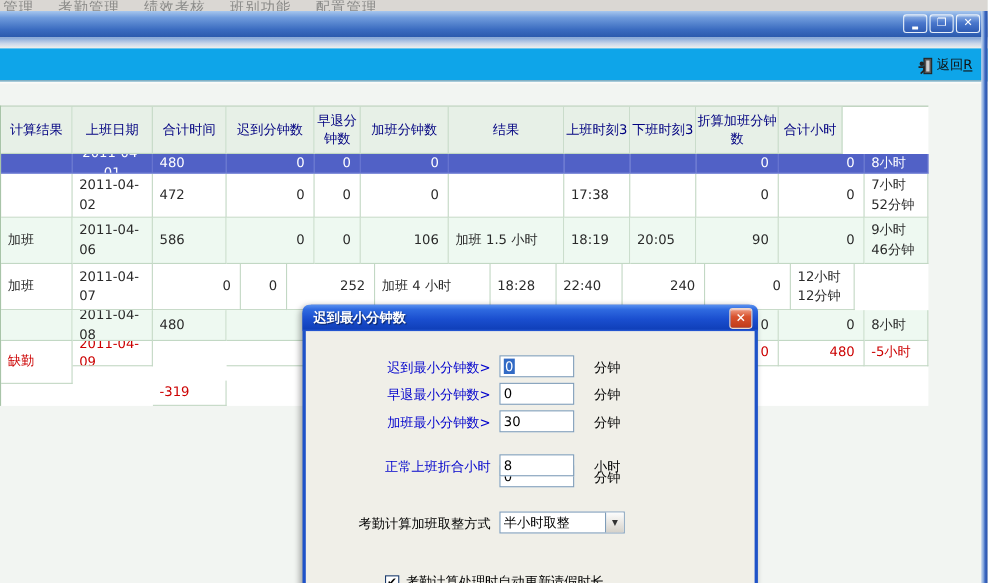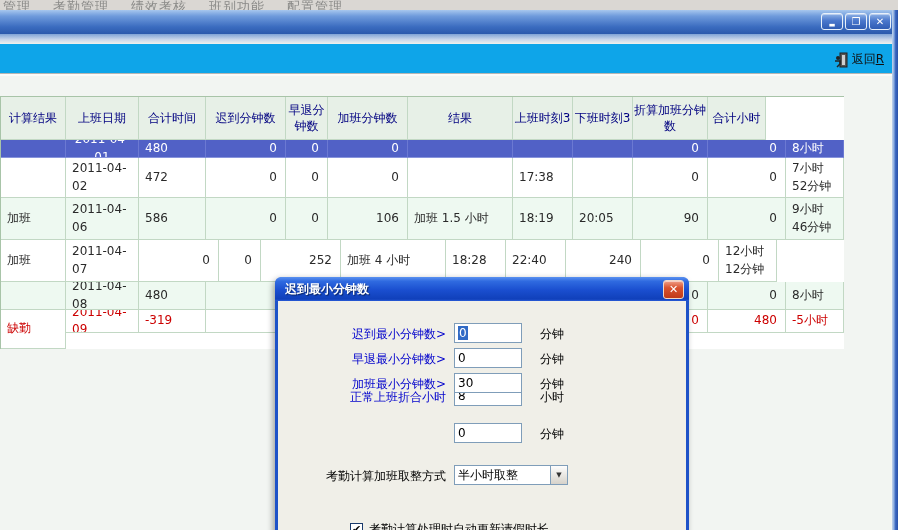--- a/index.html
+++ b/index.html
@@ -181,21 +181,21 @@
         <div class="g-cell al-l" style="width: 105px; height: 28px;"></div>
         <div class="g-cell al-l" style="width: 60px; height: 28px;"></div>
         <div class="g-cell al-l" style="width: 60px; height: 28px;"></div>
         <div class="g-cell al-r" style="width: 75px; height: 28px;">0</div>
         <div class="g-cell al-r" style="width: 78px; height: 28px;">0</div>
         <div class="g-cell al-l" style="width: 58px; height: 28px;">8小时</div>
       </div>
       <div class="g-row row-danger">
         <div class="g-cell al-l" style="width: 65px; height: 39px;">缺勤</div>
         <div class="g-cell al-l" style="width: 73px; height: 23px;">2011-04-09</div>
-        <div class="g-cell al-l" style="width: 67px; height: 23px;">-319</div>
+        <div class="g-cell al-l" style="width: 67px; height: 23px; margin-top: 36px;">-319</div>
         <div class="g-cell al-r" style="width: 80px; height: 23px;"></div>
         <div class="g-cell al-r" style="width: 42px; height: 23px;"></div>
         <div class="g-cell al-r" style="width: 80px; height: 23px;"></div>
         <div class="g-cell al-l" style="width: 105px; height: 23px;"></div>
         <div class="g-cell al-l" style="width: 60px; height: 23px;"></div>
         <div class="g-cell al-l" style="width: 60px; height: 23px;"></div>
         <div class="g-cell al-r" style="width: 75px; height: 23px;">0</div>
         <div class="g-cell al-r" style="width: 78px; height: 23px;">480</div>
         <div class="g-cell al-l" style="width: 58px; height: 23px;">-5小时</div>
       </div>
@@ -204,21 +204,21 @@
   <div class="dialog">
     <div class="dlg-title">
       <span class="t">迟到最小分钟数</span>
       <div class="dlg-close">✕</div>
     </div>
     <div class="dlg-body" id="dlgbody">
         <div class="fld" style="top: 122px;">
           <div class="box">0</div>
           <div class="unit">分钟</div>
         </div>
-        <div class="fld" style="top: 85px; padding-left: 20px;">
+        <div class="fld" style="top: 112px; padding-left: 20px;">
           <div class="lbl">正常上班折合小时</div>
           <div class="box">8</div>
           <div class="unit">小时</div>
         </div>
         <div class="fld" style="top: 72px;">
           <div class="lbl">加班最小分钟数&gt;</div>
           <div class="box">30</div>
           <div class="unit">分钟</div>
         </div>
         <div class="fld" style="top: 47px;">

